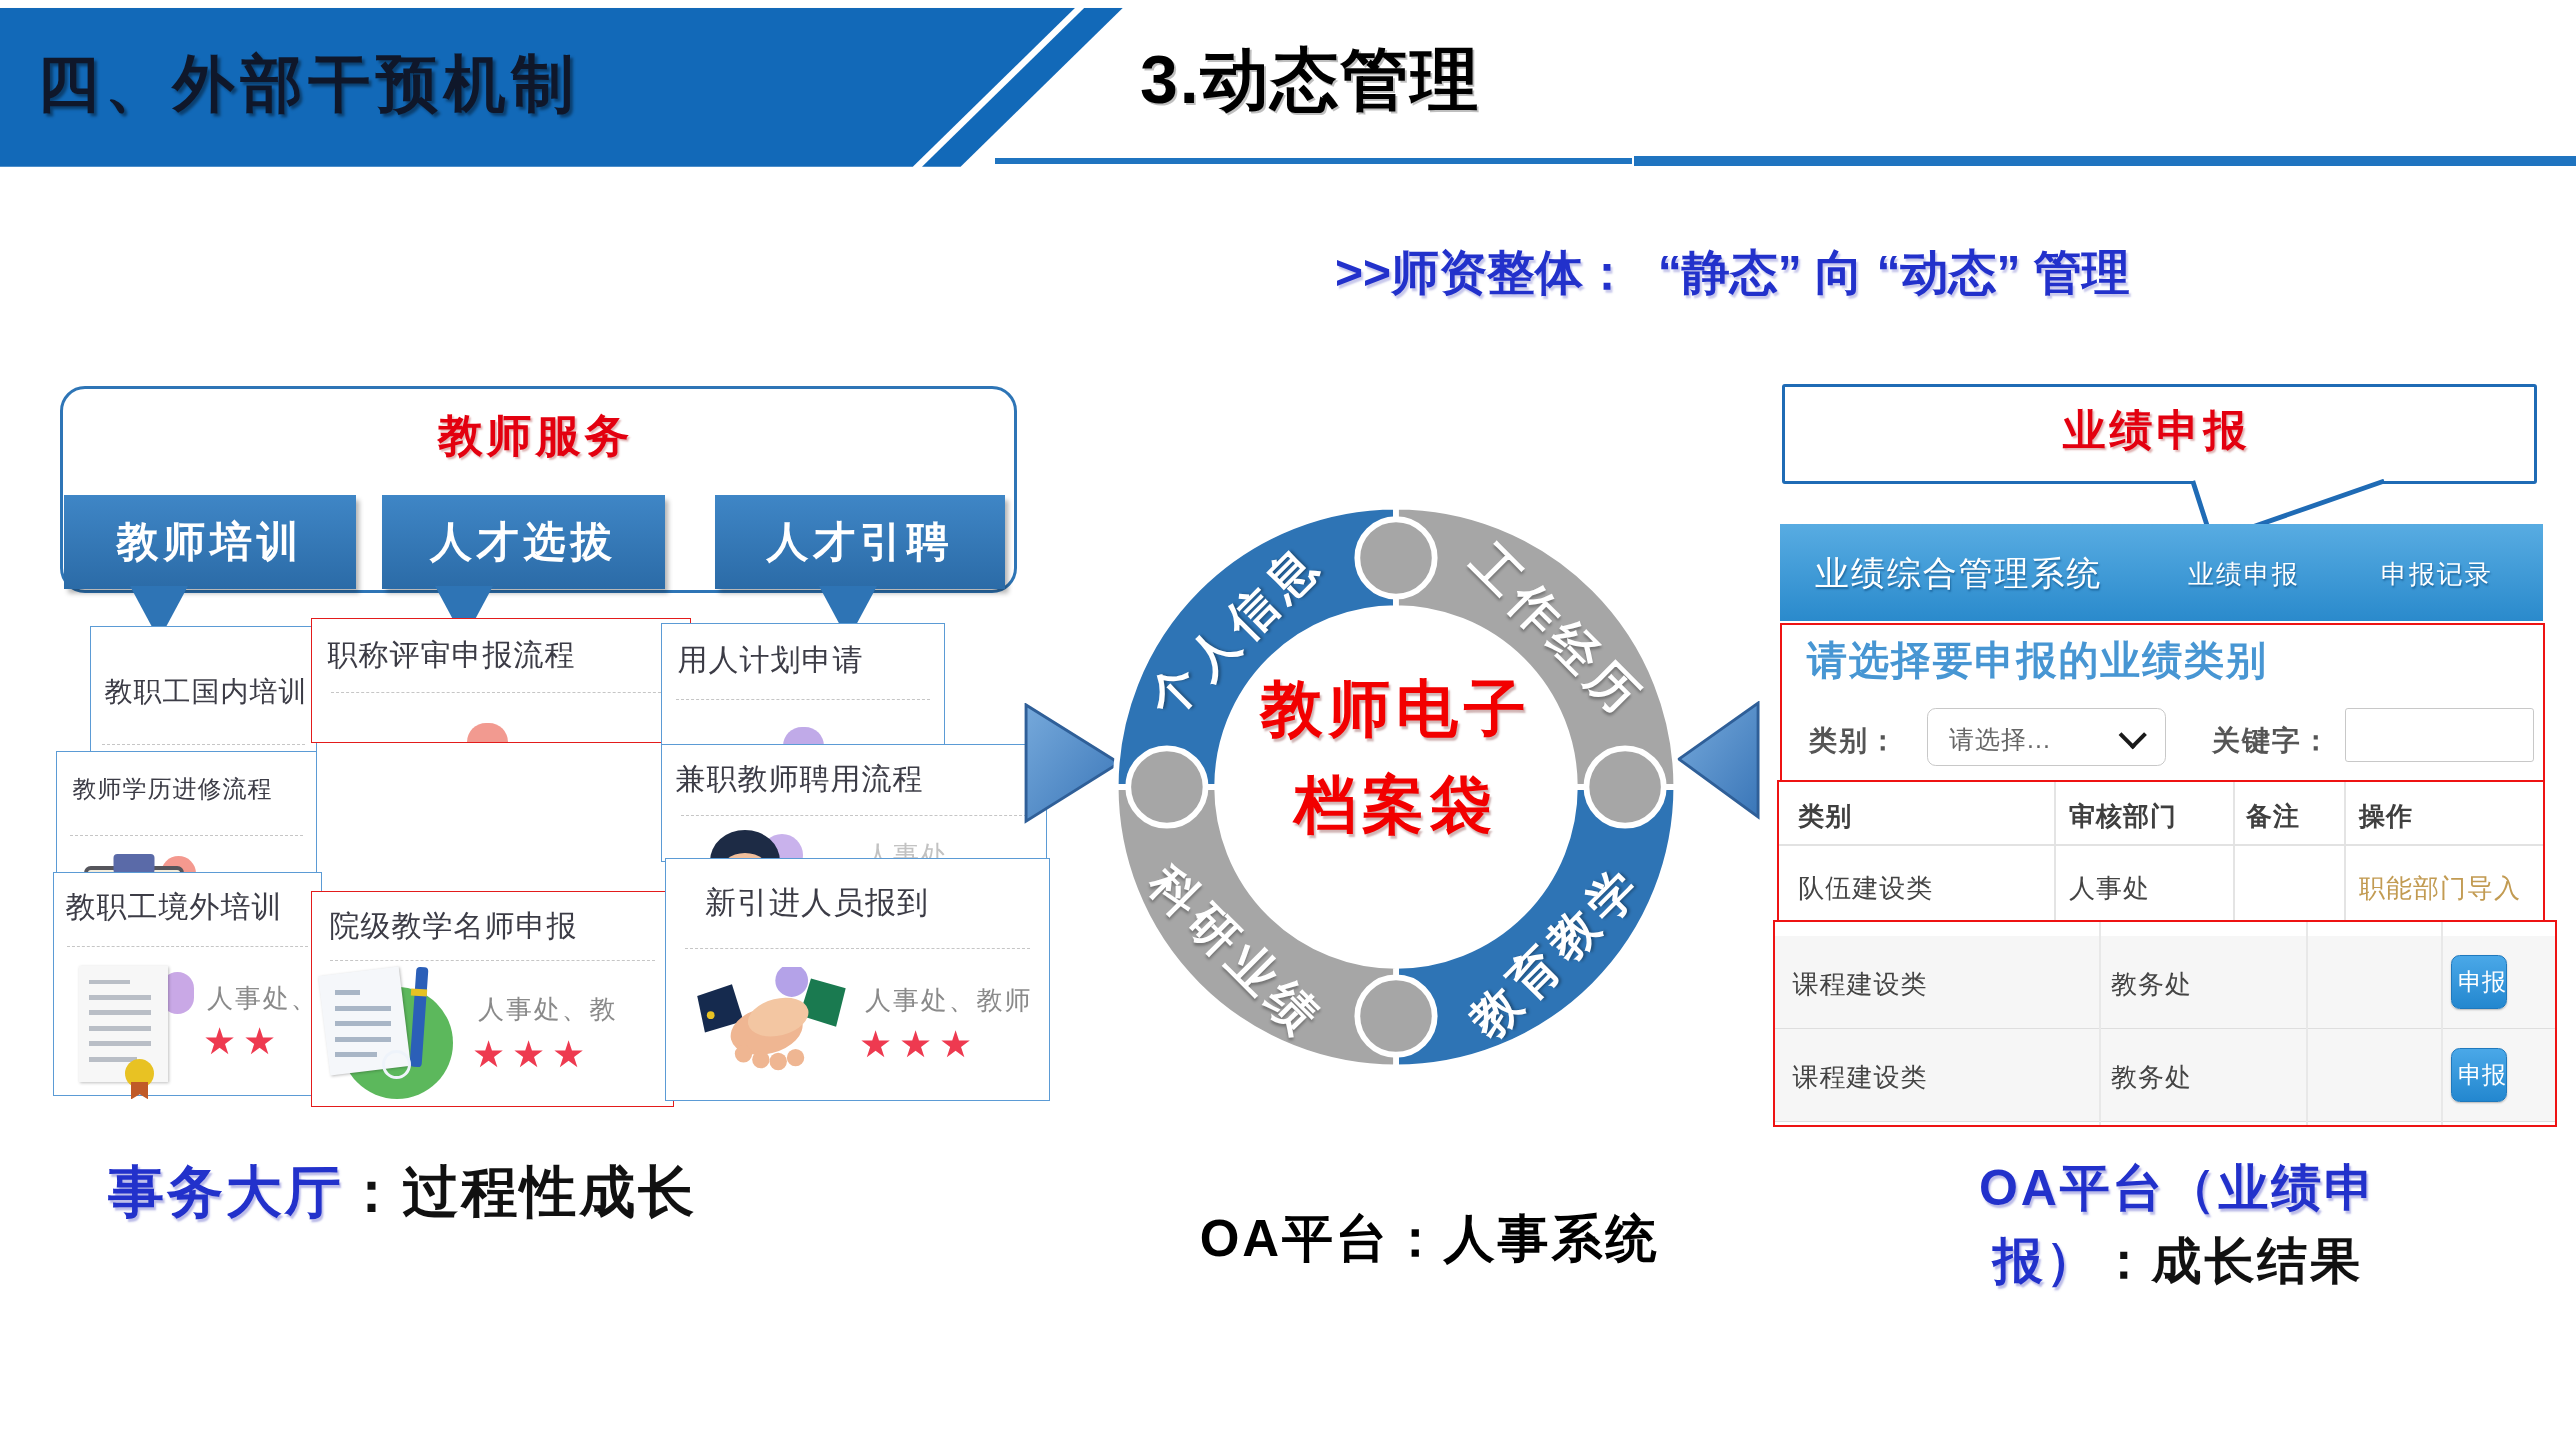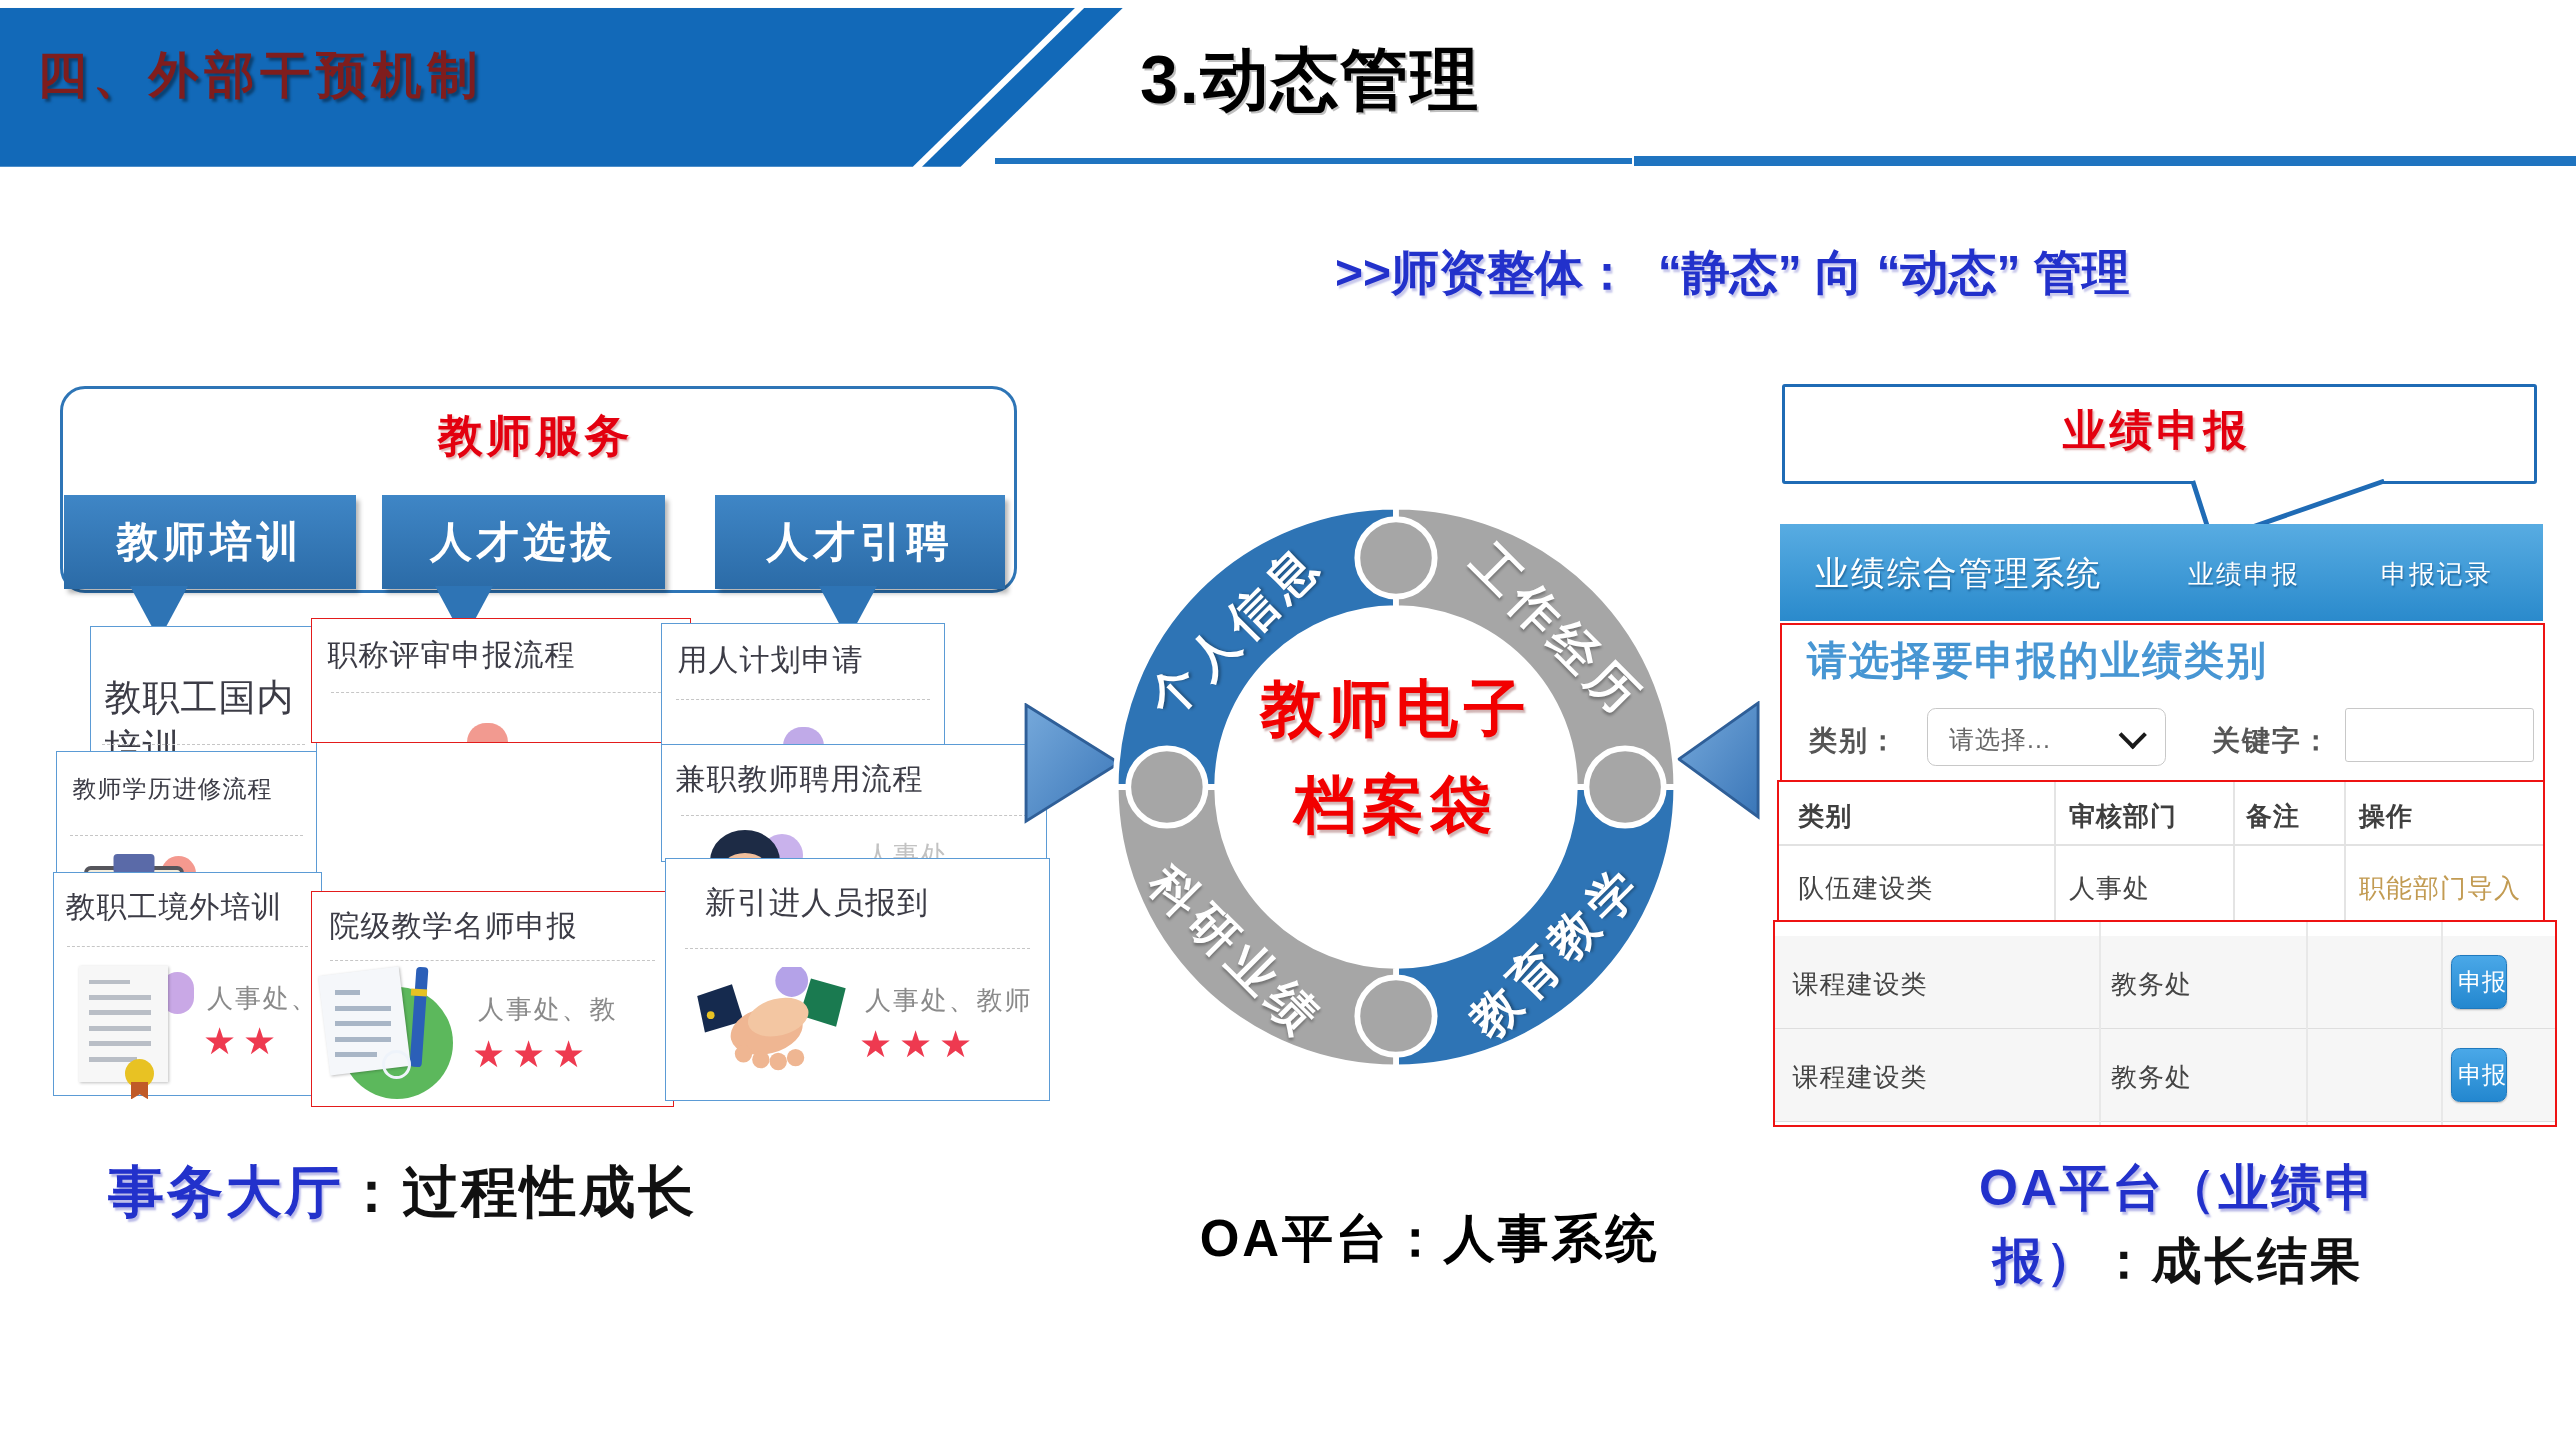--- a/index.html
+++ b/index.html
@@ -6,21 +6,21 @@
   #stage{position:relative;width:2576px;height:1450px;background:#fff;overflow:hidden;
          font-family:"Liberation Sans","DejaVu Sans",sans-serif;}
   .abs{position:absolute;}
 
   
   .banner{background:#1269b8;filter:drop-shadow(2.9px 3.9px 3.9px rgba(0,0,0,.35));}
   .banner-main{left:0;top:7.7px;width:1120px;height:159px;
     clip-path:polygon(0 0,96% 0,81.5% 100%,0 100%);}
   .banner-strip{left:922px;top:7.7px;width:203px;height:159px;
     clip-path:polygon(80% 0,99% 0,19% 100%,0 100%);}
-  .banner-title{left:37px;top:42px;color:#7f1d1d;font-size:50px;font-weight:900;
+  .banner-title{left:37px;top:42px;color:#0f172a;font-size:62px;font-weight:900;
     letter-spacing:5.8px;text-shadow:2.9px 2.9px 2.9px rgba(0,0,0,.4);}
   .page-title{left:1140px;top:35px;color:#000;font-size:68px;font-weight:900;
     letter-spacing:1.9px;text-shadow:1.9px 1.9px 0 rgba(0,0,0,.25);}
   .underline1{left:995px;top:158px;width:637px;height:5.8px;background:#1f74c0;}
   .underline2{left:1634px;top:156px;width:942px;height:9.7px;background:#1f74c0;}
   .subtitle{left:1335px;top:241px;font-size:48px;font-weight:bold;color:#2231cb;
     white-space:pre;text-shadow:1.9px 2.9px 1.9px rgba(130,130,210,.45);}
 
   
   .svc-box{left:60px;top:386px;width:951px;height:201px;background:#fff;
@@ -133,21 +133,21 @@
   <div class="abs svc-title">教师服务</div>
 
   <div class="abs tab" style="left:64px;width:292px;">教师培训</div>
   <div class="abs tab" style="left:382px;width:283px;">人才选拔</div>
   <div class="abs tab" style="left:715px;width:290px;">人才引聘</div>
   <div class="abs tail" style="left:130px;"></div>
   <div class="abs tail" style="left:435px;"></div>
   <div class="abs tail" style="left:819px;"></div>
 
   <div class="abs card blue" style="left:90px;top:626px;width:225px;height:126px;">
-    <div class="ttl" style="left:13.5px;top:46px;font-size:37px;">教职工国内培训</div>
+    <div class="ttl" style="left:13.5px;top:46px;font-size:28px;">教职工国内培训</div>
     <div class="dash" style="bottom:7.7px;"></div>
   </div>
   <div class="abs card blue" style="left:56px;top:751px;width:259px;height:171px;overflow:hidden;">
     <div class="ttl" style="left:15.5px;top:21px;font-size:24px;">教师学历进修流程</div>
     <div class="dash" style="top:83px;"></div>
     <div class="clipboard" style="left:27px;top:114px;">
       <span class="blob"></span>
         <span class="body"></span>
         <span class="clip"></span>
         <span class="line"></span>

